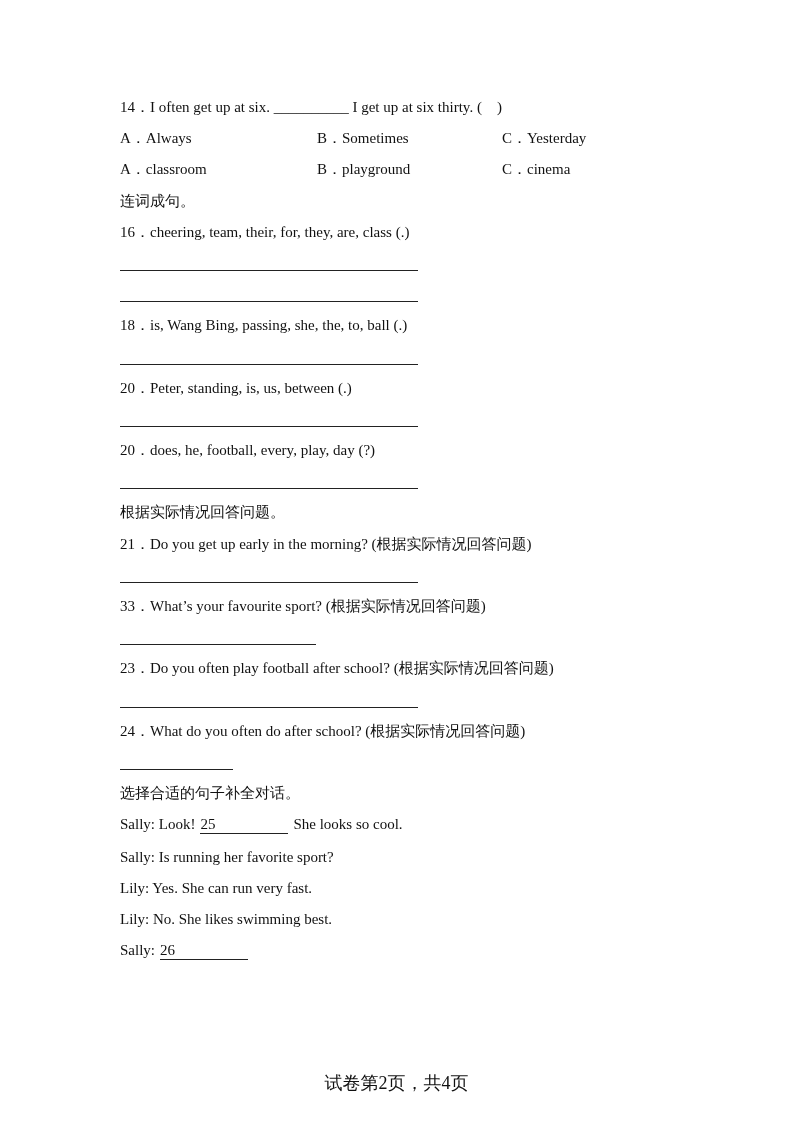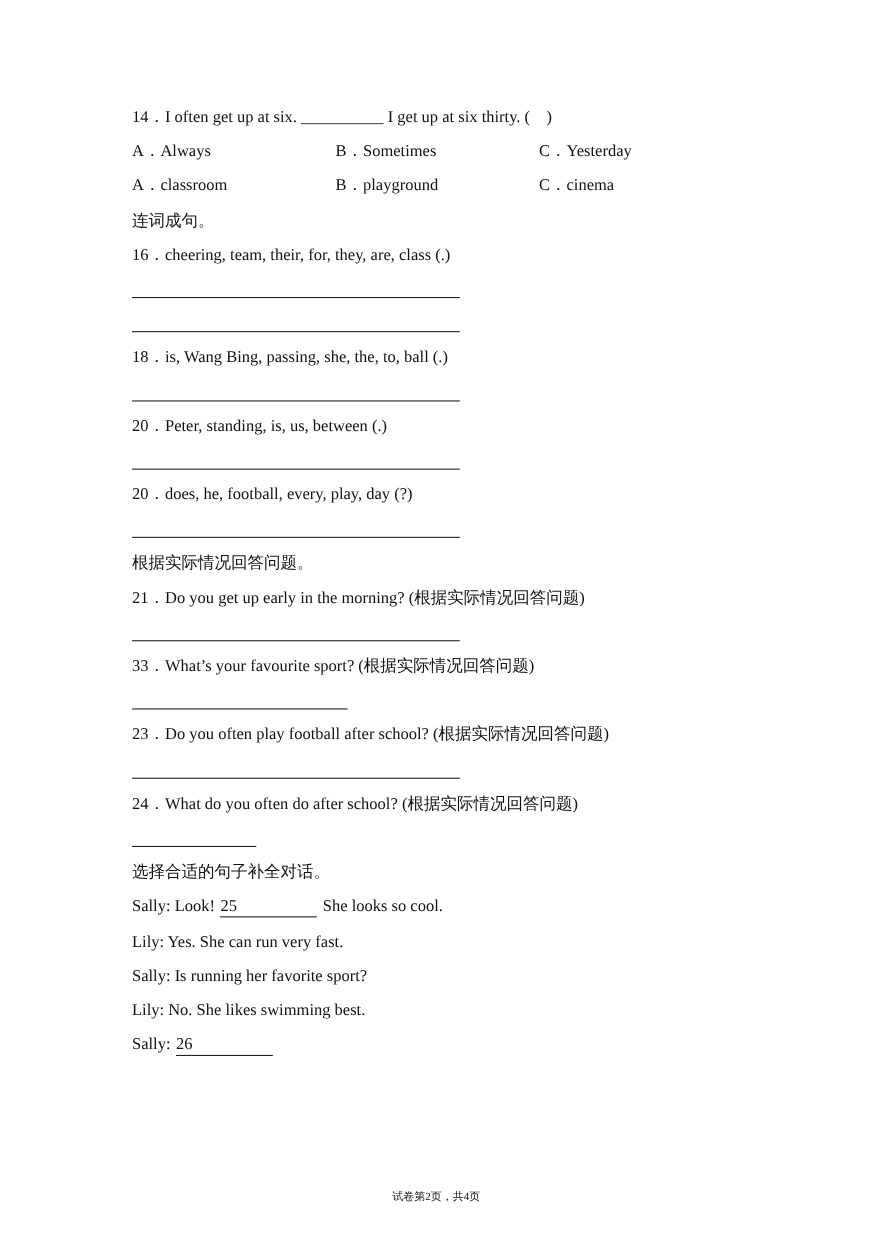--- a/index.html
+++ b/index.html
@@ -25,21 +25,21 @@
   }
   .row {
     font-size: 15px;
     line-height: 18px;
     margin-bottom: 13.2px;
     white-space: nowrap;
     min-height: 18px;
   }
   .options-row { display: flex; }
   .opt-a { width: 185px; }
-  .opt-b { width: 185px; }
+  .opt-b { width: 185px; margin-left: 12px; }
   .opt-c { flex: 1; }
   .blank-row { margin-bottom: 13.2px; height: 18px; }
   .blank {
     border-bottom: 1px solid #222222;
     height: 17px;
   }
   .blank.long   { width: 298px; }
   .blank.medium { width: 196px; }
   .blank.short  { width: 113px; }
   .inline-blank {
@@ -49,21 +49,21 @@
     min-width: 88px;
     margin: 0 5px;
     font-size: 15px;
   }
   .footer {
     position: absolute;
     bottom: 27px;
     left: 0;
     width: 793px;
     text-align: center;
-    font-size: 10px;
+    font-size: 18px;
     color: #111111;
   }
 </style>
 </head>
 <body>
 
 <div class="page">
   <div class="content">
 
     <div class="row">14．I often get up at six. __________ I get up at six thirty. (　)</div>
@@ -126,22 +126,22 @@
     <div class="blank-row">
         <div class="blank short"></div>
       </div>
 
     <div class="row">选择合适的句子补全对话。</div>
 
     <div class="row">
       <span>Sally: Look!</span><span class="inline-blank">25</span><span>She looks so cool.</span>
     </div>
 
+    <div class="row">Sally: Is running her favorite sport?</div>
     <div class="row">Lily: Yes. She can run very fast.</div>
-    <div class="row">Sally: Is running her favorite sport?</div>
     <div class="row">Lily: No. She likes swimming best.</div>
 
     <div class="row">
       <span>Sally:</span><span class="inline-blank">26</span><span></span>
     </div>
 
   </div>
 
   <div class="footer">试卷第2页，共4页</div>
 </div>

